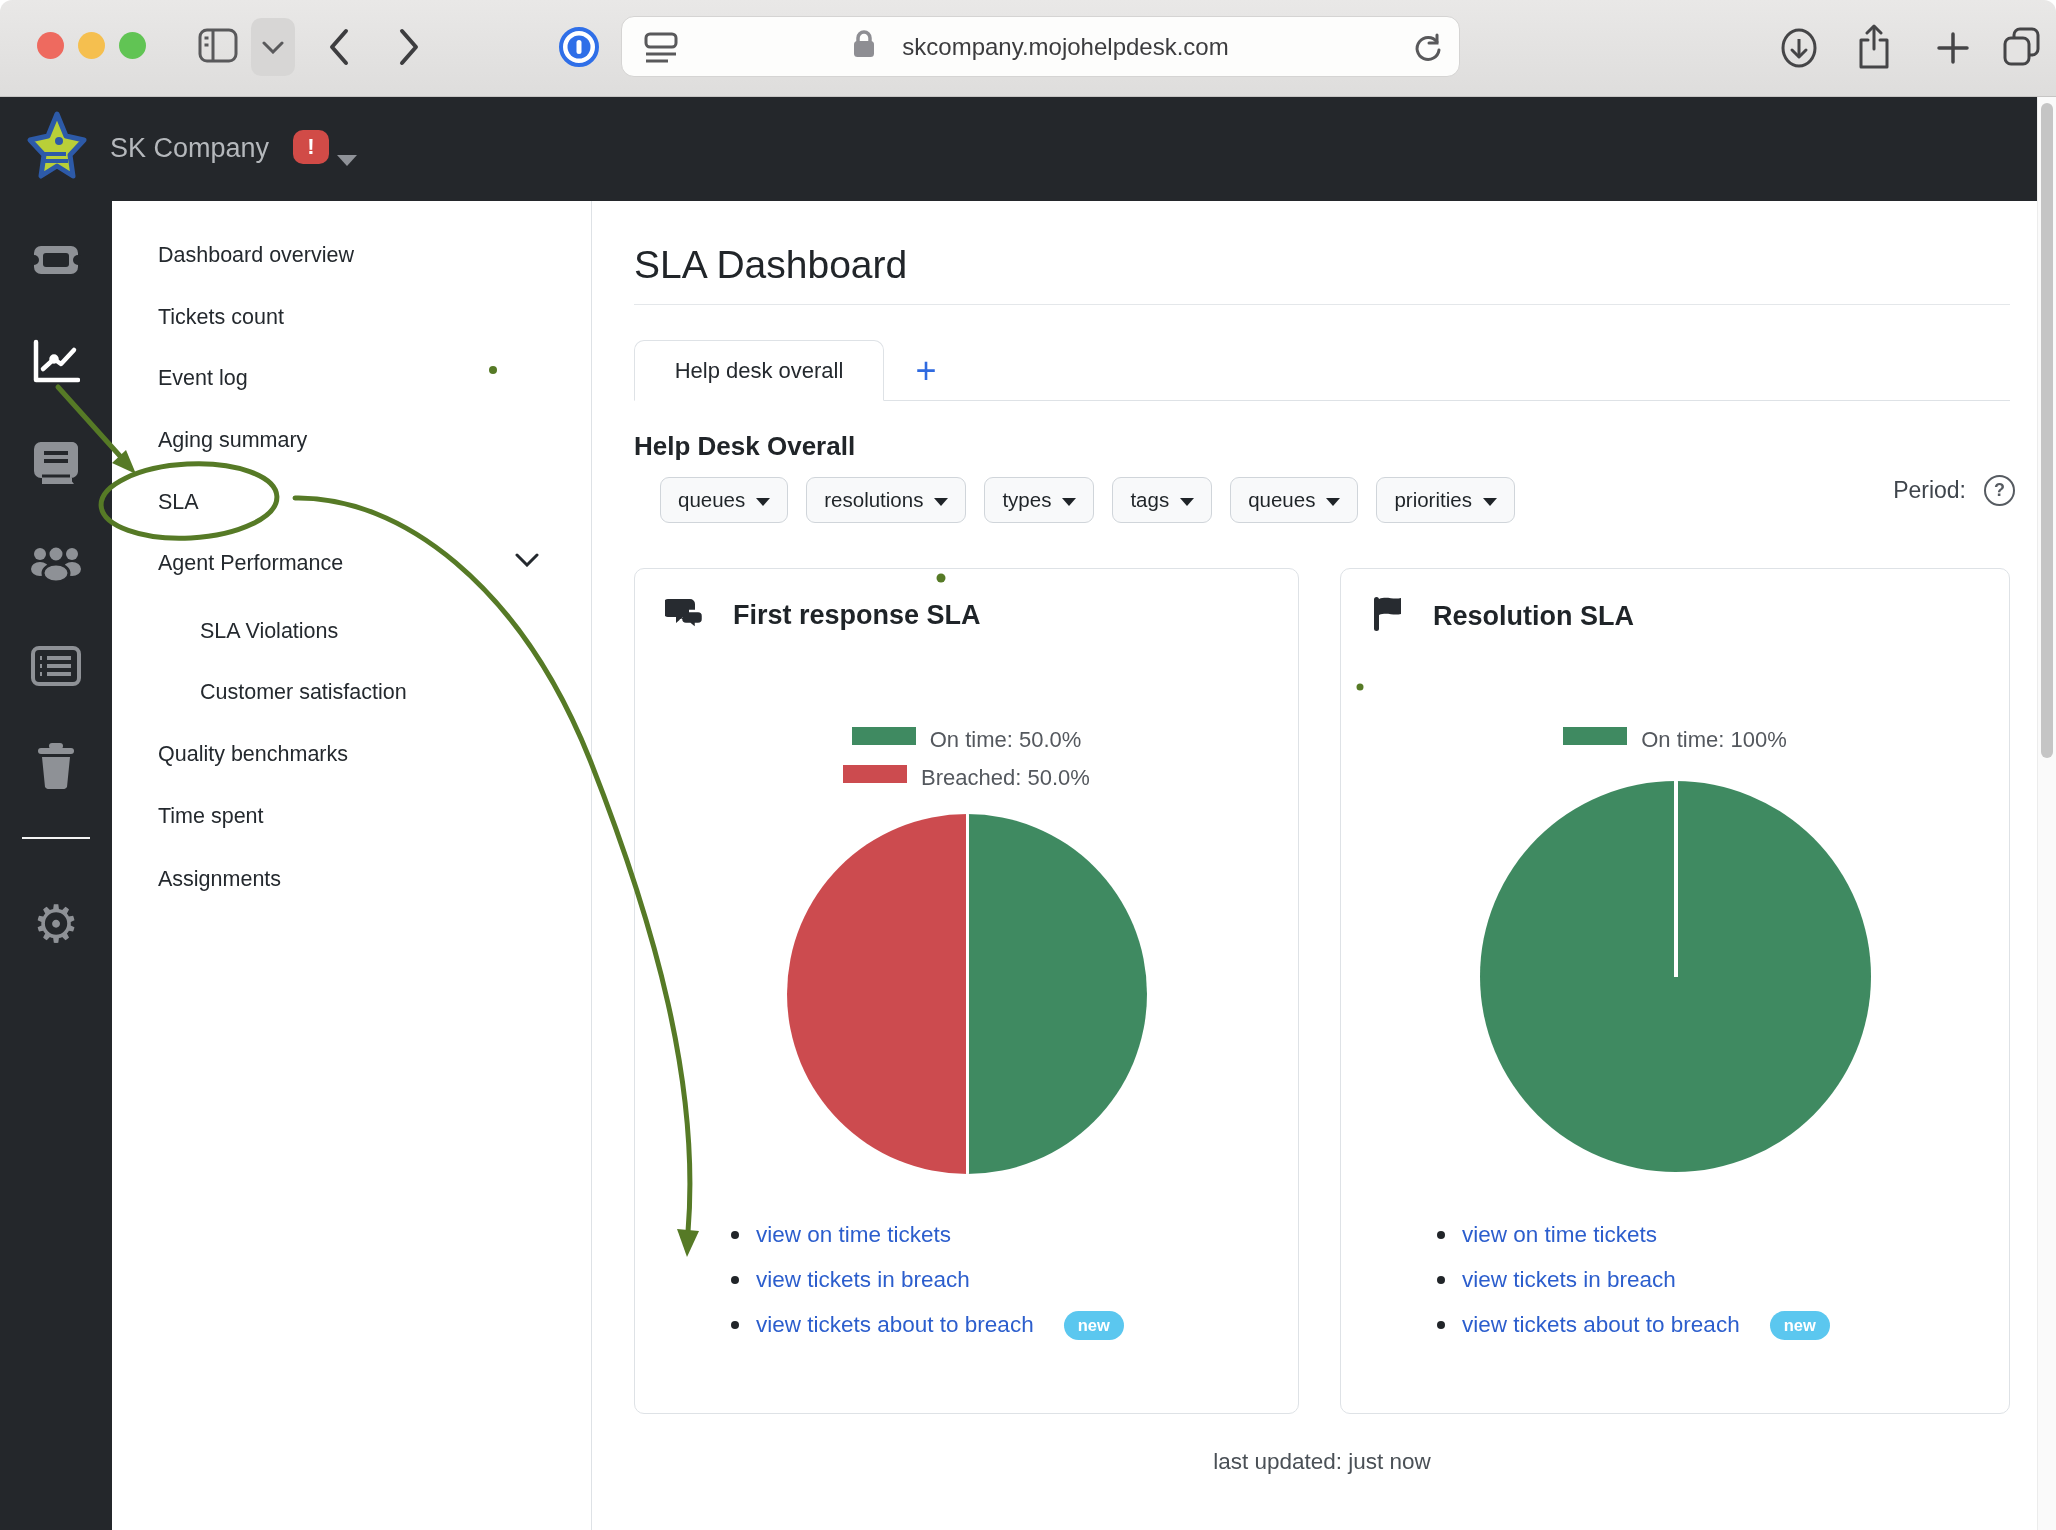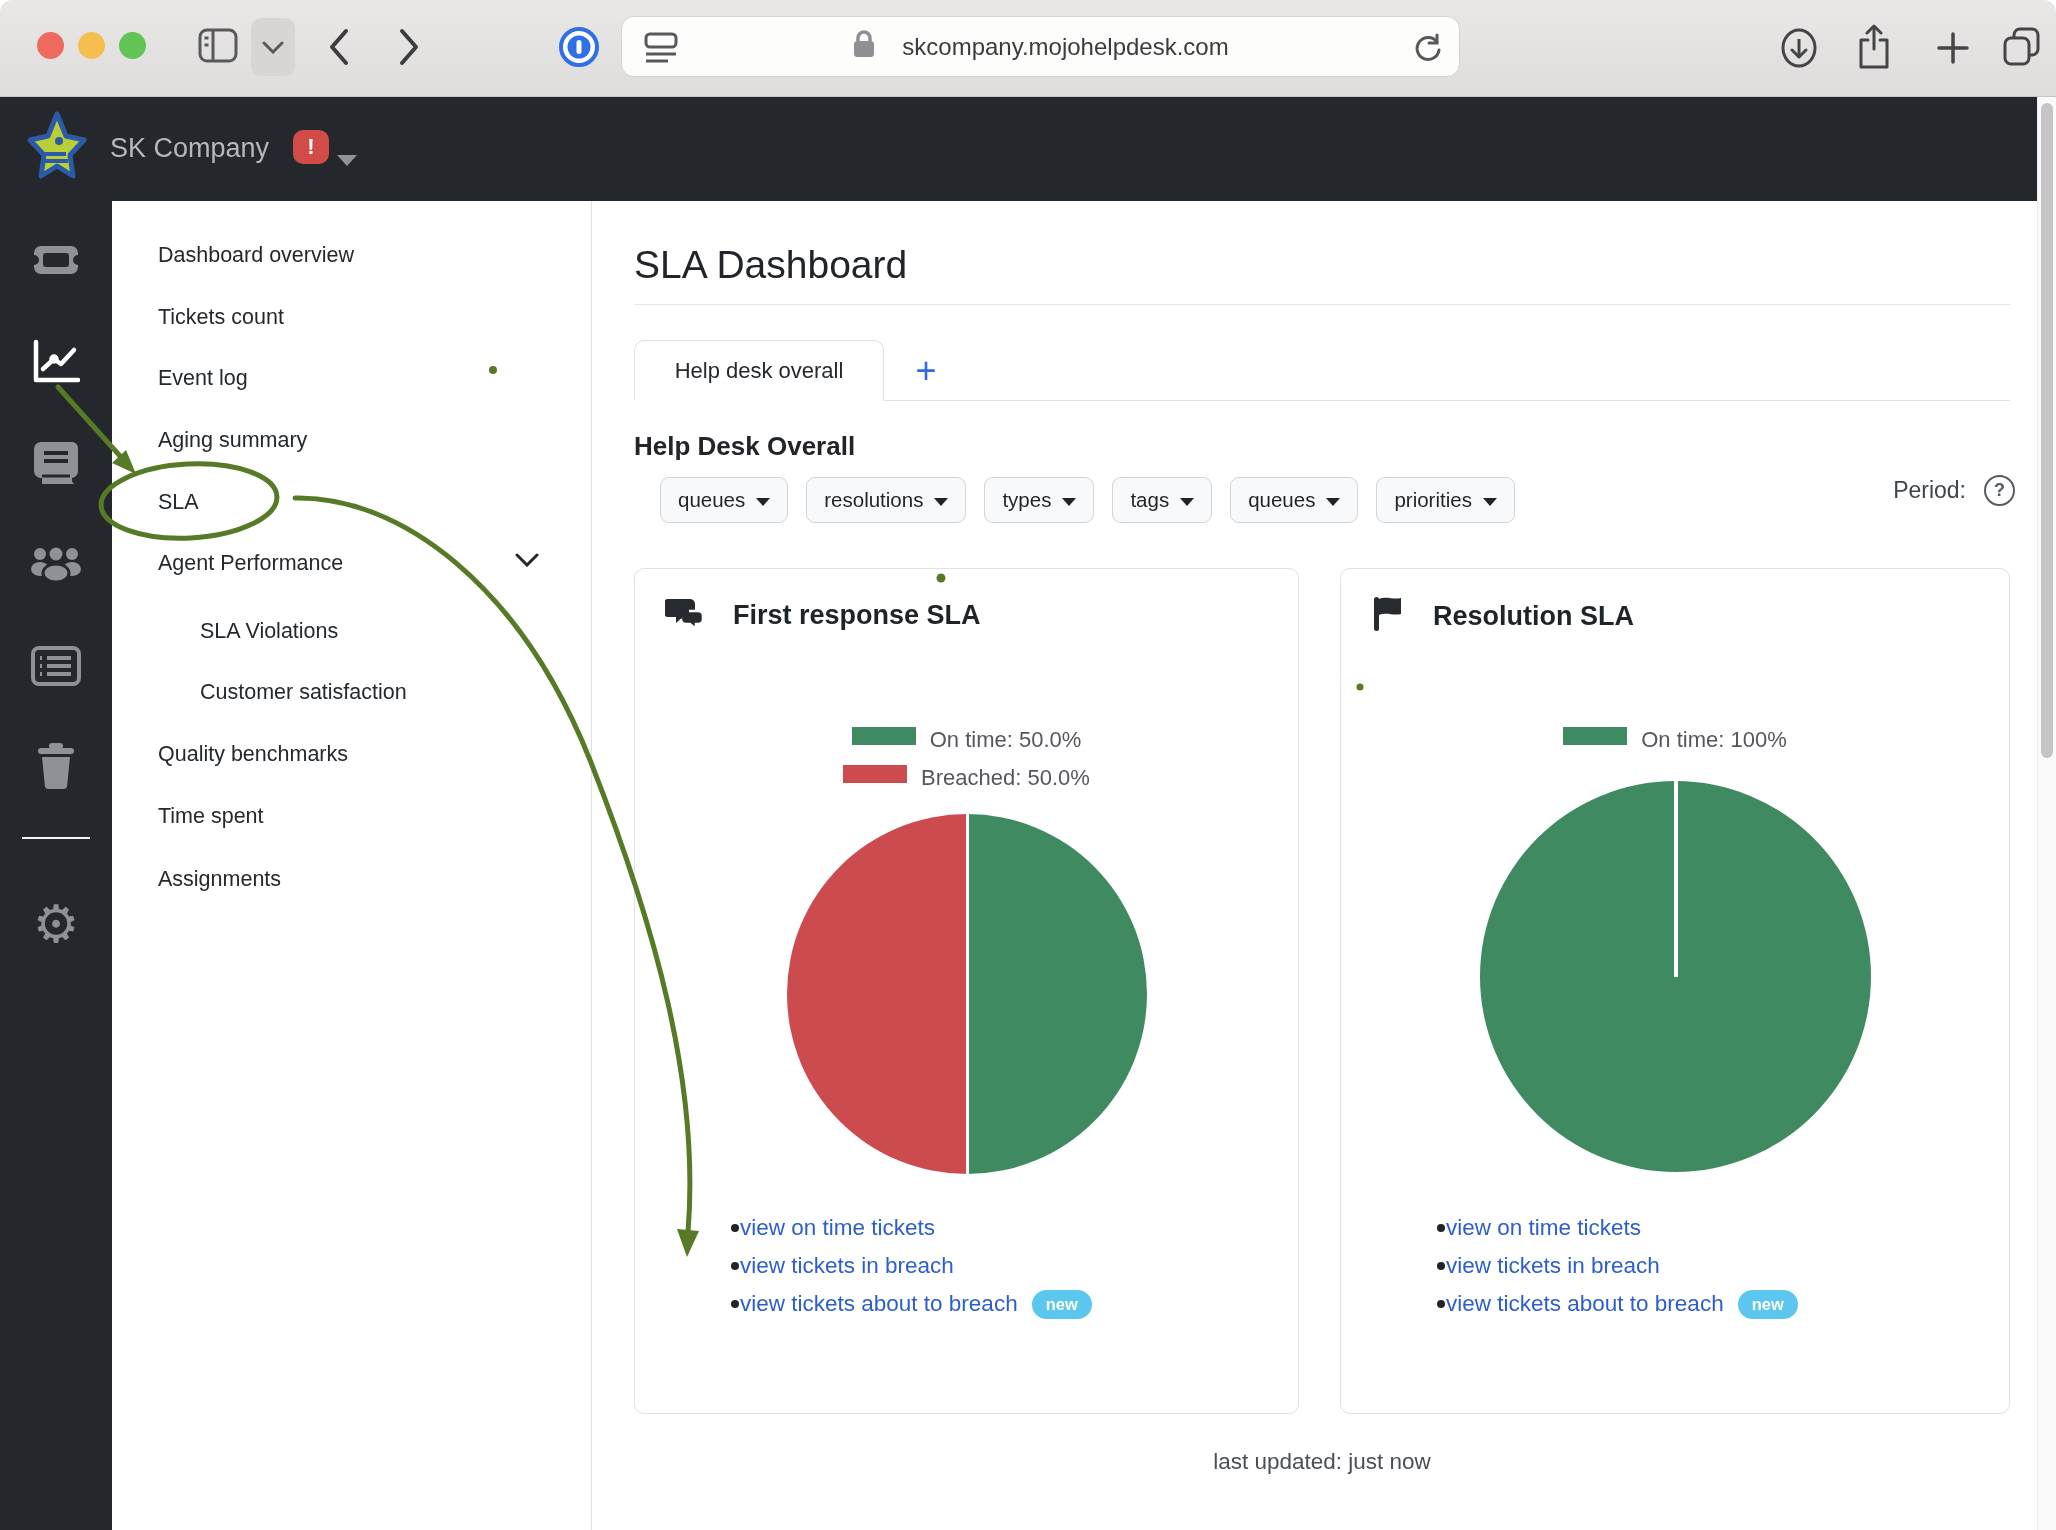--- a/index.html
+++ b/index.html
@@ -75,21 +75,21 @@
   .legend { position:absolute; left:0; right:0; top:158px; display:flex; flex-direction:column; align-items:center; gap:12px; }
   .legend-row { display:flex; gap:14px; }
   .swatch { width:64px; height:18px; }
   .legend-label { font-size:22px; color:#54585e; }
   .pie { position:absolute; border-radius:50%; overflow:hidden; }
   .c1 .pie { left:152px; top:245px; width:360px; height:360px; }
   .c2 .pie { left:139px; top:212px; width:391px; height:391px; }
   .pie-div-full { position:absolute; left:calc(50% - 1.5px); top:0; width:3px; height:100%; background:#fff; }
   .pie-div-half { position:absolute; left:calc(50% - 2px); top:0; width:4px; height:50%; background:#fff; }
   .links { position:absolute; left:96px; top:646px; display:flex; flex-direction:column; gap:12px; }
-  .link-row { display:flex; align-items:center; gap:1px; height:26px; }
+  .link-row { display:flex; align-items:center; gap:17px; height:26px;margin-top:7px; }
   .bullet { width:8px; height:8px; border-radius:50%; background:#212529; flex:none; }
   .link { font-size:22.5px; color:#2c5ecd; cursor:pointer; }
   .new-badge { margin-left:13px; background:#5bc7ef; color:#fff; font-size:16.5px; font-weight:bold;
                padding:5px 14px; border-radius:999px; }
   .last-upd { position:absolute; left:42px; top:1248px; width:1376px; text-align:center; font-size:22.5px; color:#4a5056; }
   
   .sb-track { position:absolute; left:2037px; top:97px; width:19px; height:1433px; background:#fafafa; border-left:1px solid #ececec; }
   .sb-thumb { position:absolute; left:3px; top:6px; width:12px; height:655px; border-radius:6px; background:#c5c5c5; }
   
   .annot { position:absolute; left:0; top:0; z-index:60; pointer-events:none; }

